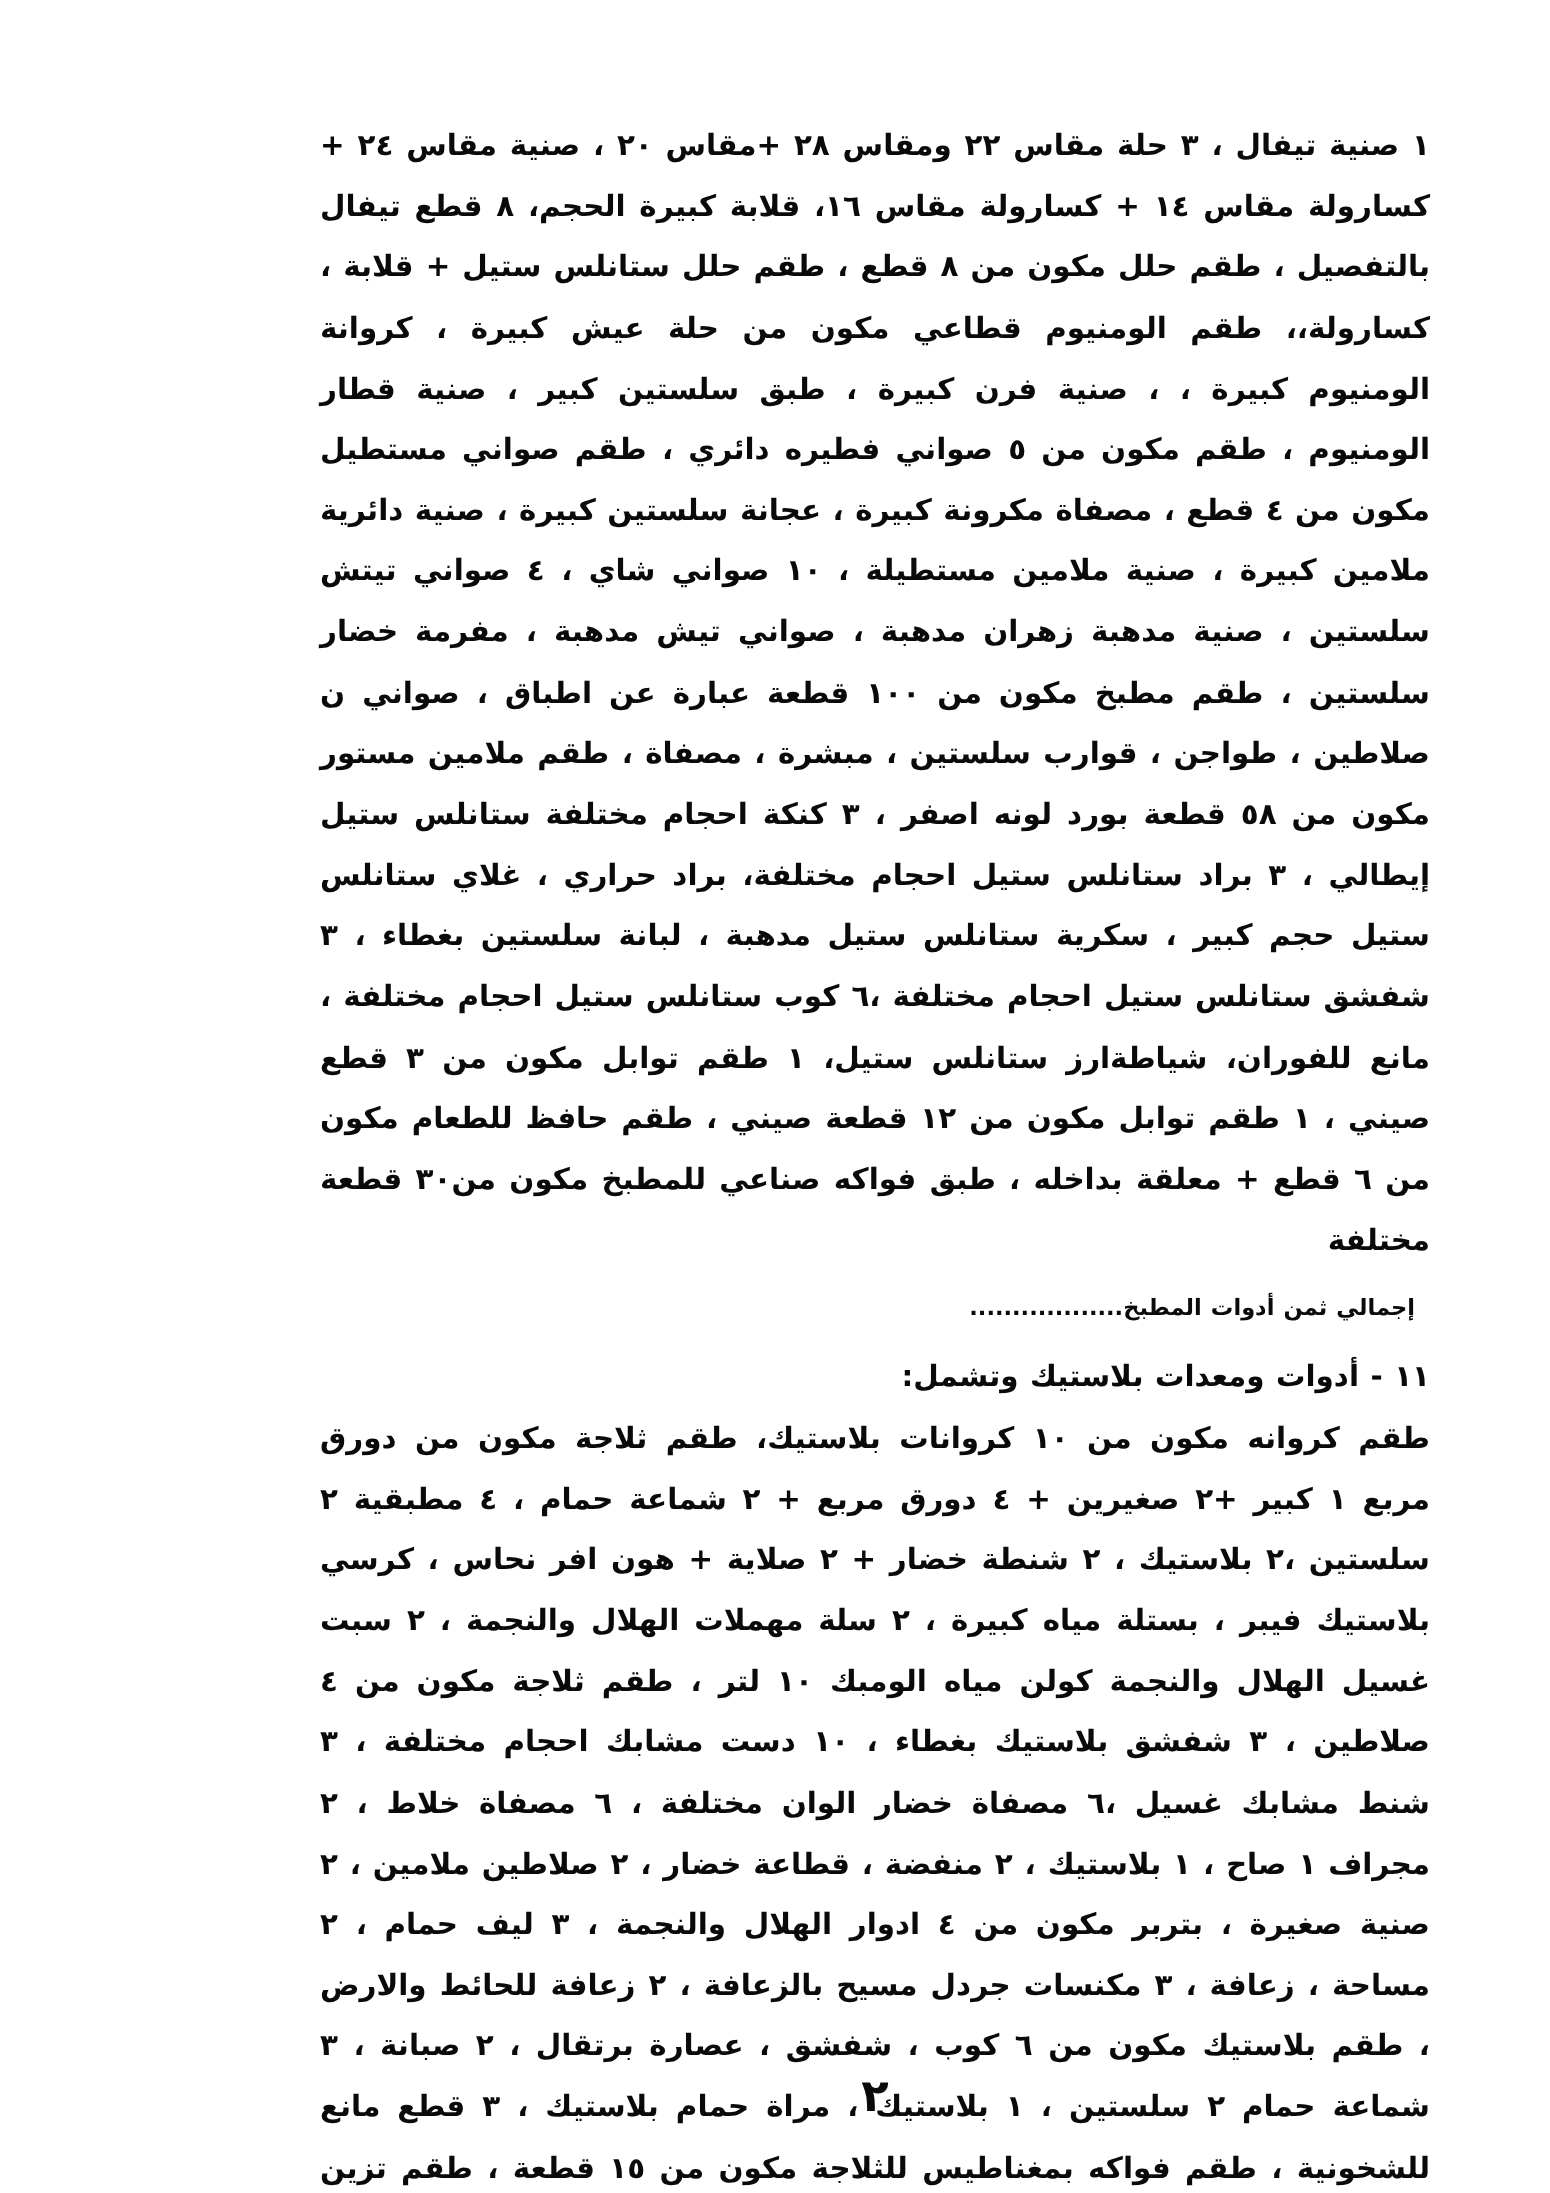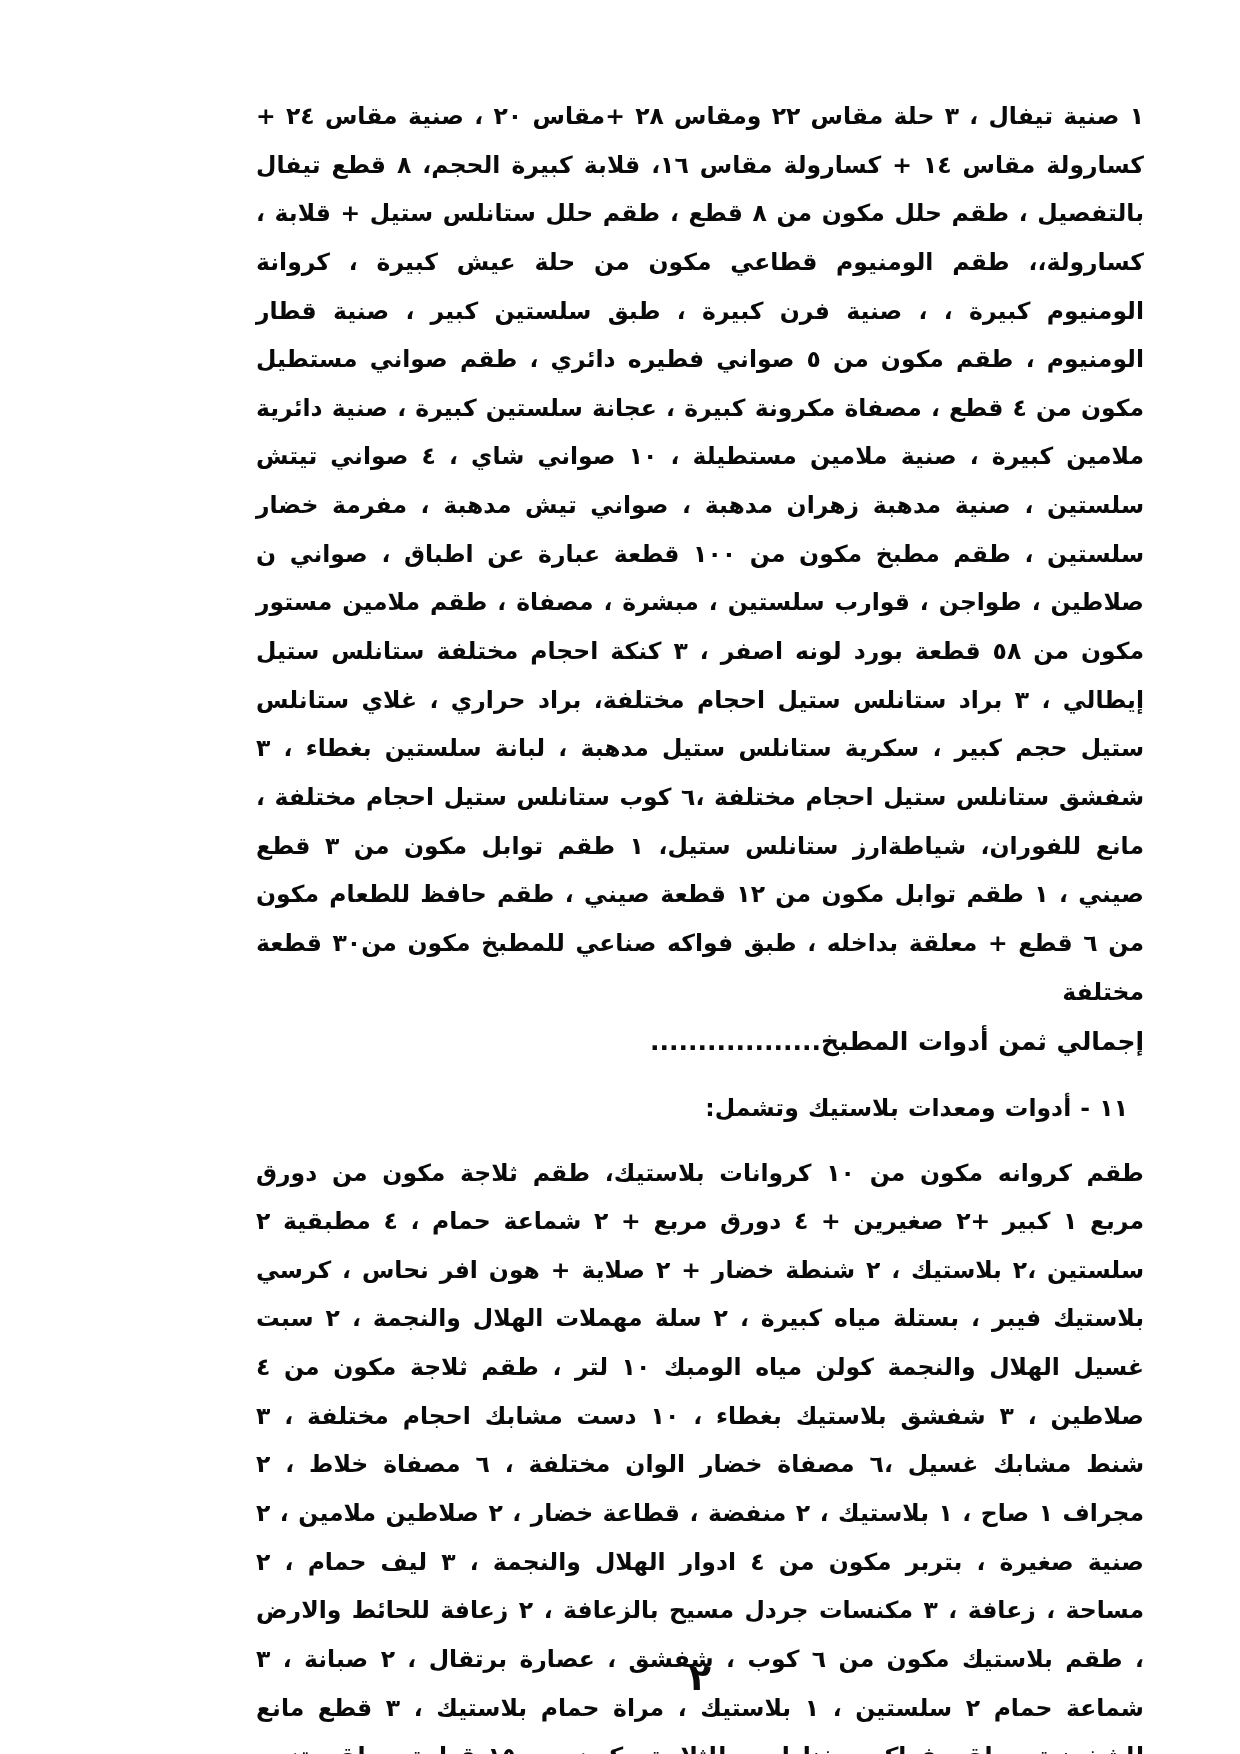--- a/index.html
+++ b/index.html
@@ -35,36 +35,36 @@
     letter-spacing: 0px;
     word-spacing: 1px;
   }
   p.para {
     margin: 0;
     padding: 0;
     text-align: justify;
     text-align-last: right;
   }
   .total-line {
-    margin: 0;
+    margin: 12px;
     padding: 0;
     text-align: left;
     direction: rtl;
-    font-size: 25px;
+    font-size: 18px;
     font-weight: 700;
     letter-spacing: 0.2px;
   }
   .total-line .label {
     white-space: nowrap;
   }
   .total-line .dots {
     letter-spacing: 1px;
   }
   .section-head {
-    margin: 16px;
+    margin: 0;
     padding: 0;
     text-align: left;
     direction: rtl;
     font-size: 23.5px;
     font-weight: 700;
   }
   .plastic-para {
     margin: 0;
     padding: 0;
     text-align: justify;

